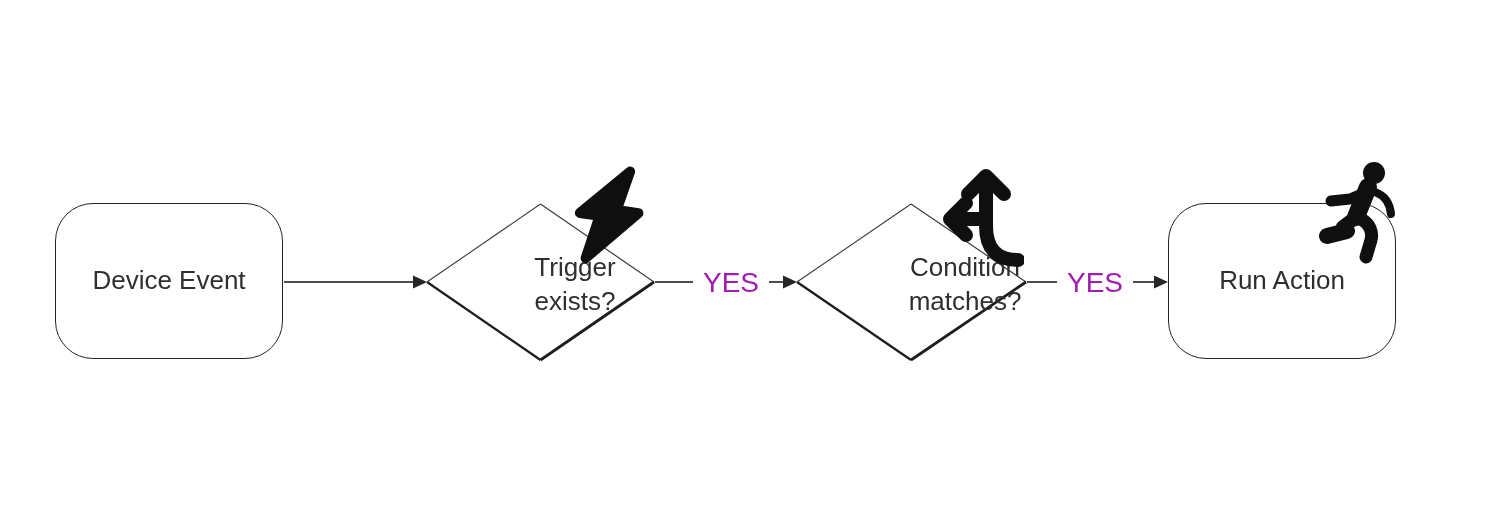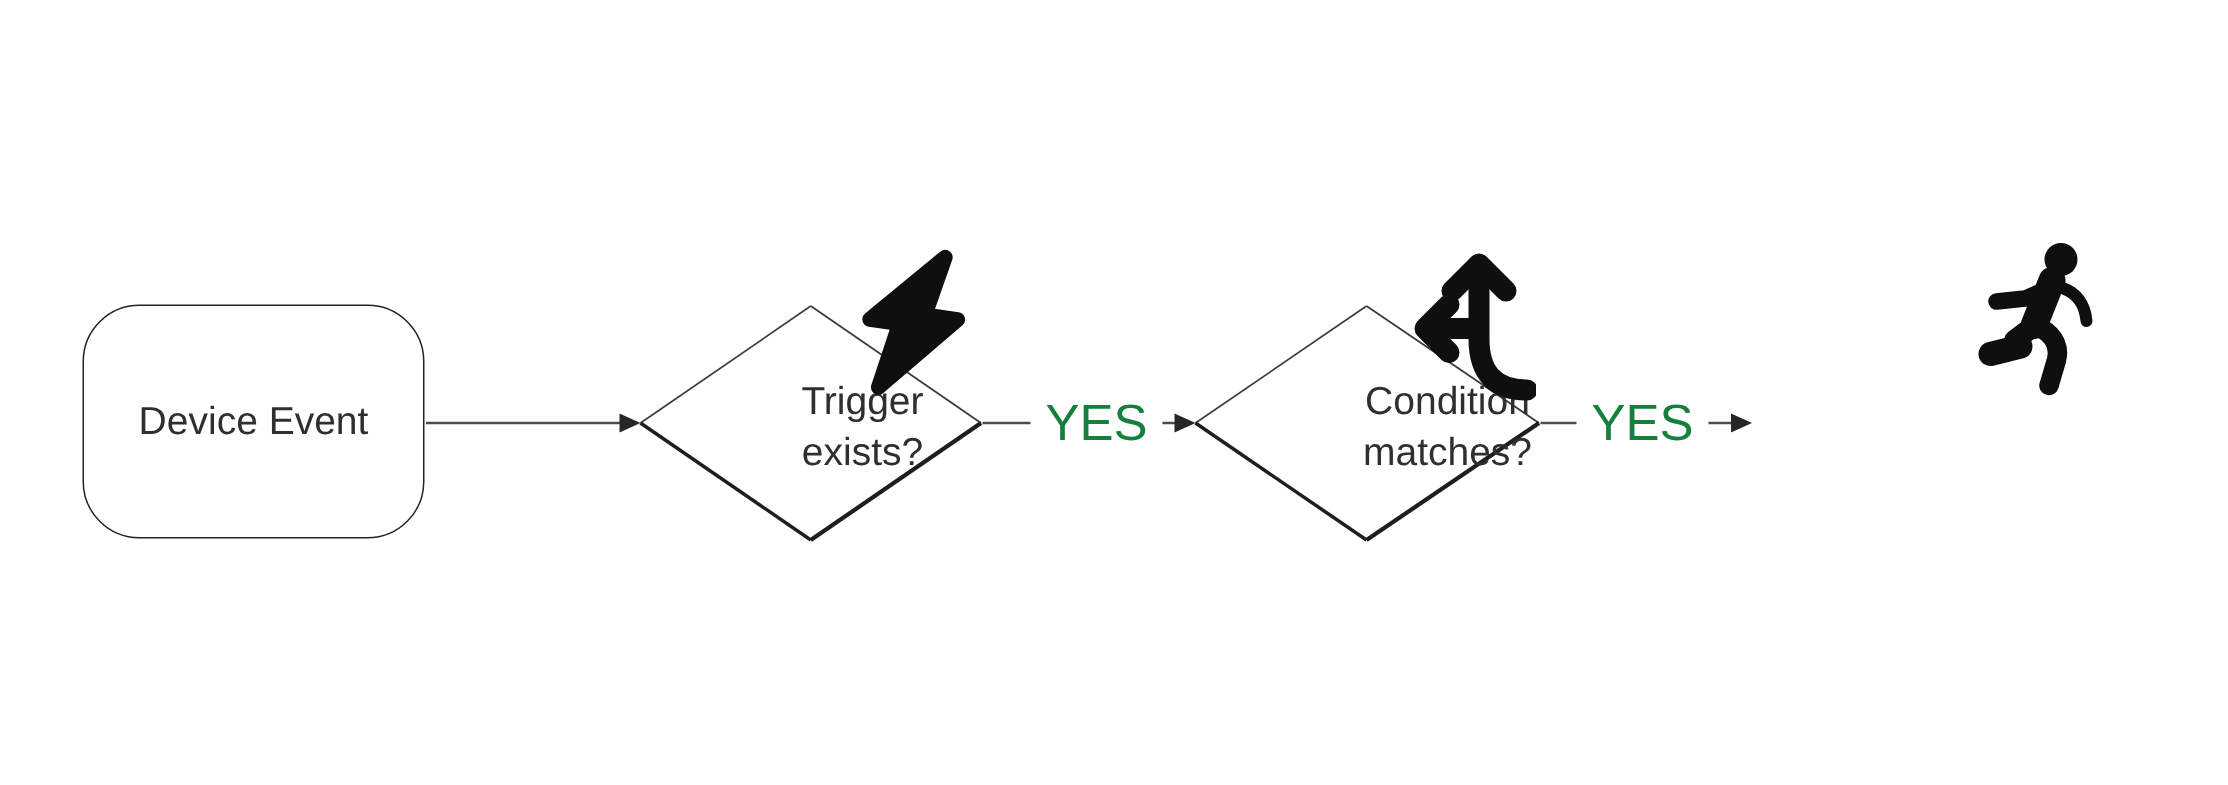--- a/index.html
+++ b/index.html
@@ -41,22 +41,22 @@
     line-height: 1.32;
     margin-left: 35px;
   }
   .diamond-label-1 { left: 540px; top: 284px; }
   .diamond-label-2 { left: 930px; top: 284px; }
   .edge-label {
     position: absolute;
     transform: translate(-50%, -50%);
     background: #ffffff;
     padding: 0 10px;
-    font-size: 34px;
-    color: #15803d;
+    font-size: 28px;
+    color: #a21caf;
   }
   .edge-label-1 { left: 731px;  top: 283px; }
   .edge-label-2 { left: 1095px; top: 283px; }
   .icon { position: absolute; }
   .icon-bolt   { left: 568px;  top: 161px; }
   .icon-split  { left: 918px;  top: 162px; }
   .icon-runner { left: 1318px; top: 160px; }
 </style>
 </head>
 <body>
@@ -94,20 +94,23 @@
       <line x1="911" y1="204" x2="1026" y2="282" stroke="#3c3c3c" stroke-width="1.2"></line>
       <line x1="1026" y1="282" x2="911" y2="360" stroke="#1e1e1e" stroke-width="2.8"></line>
       <line x1="911" y1="360" x2="797" y2="282" stroke="#1e1e1e" stroke-width="2.3"></line>
     </g>
   </svg>
 
   <div class="node node-device">
     <span class="node-label">Device Event</span>
   </div>
 
+  <div class="node node-action">
+    <span class="node-label">Run Action</span>
+  </div>
 
   <div class="diamond-label diamond-label-1">Trigger
 exists?</div>
   <div class="diamond-label diamond-label-2">Condition
 matches?</div>
 
   <div class="edge-label edge-label-1">YES</div>
   <div class="edge-label edge-label-2">YES</div>
 
   <svg class="icon icon-bolt" width="84" height="110" viewBox="0 0 84 110">

